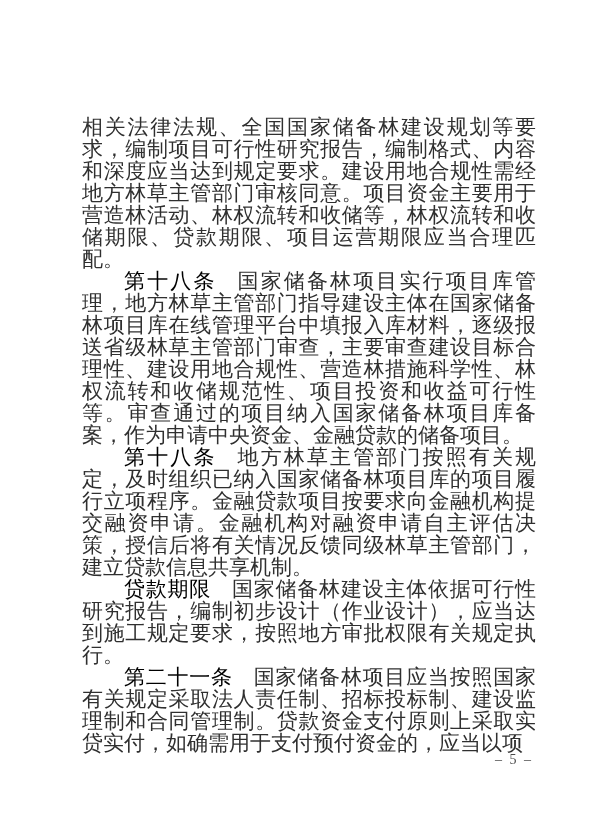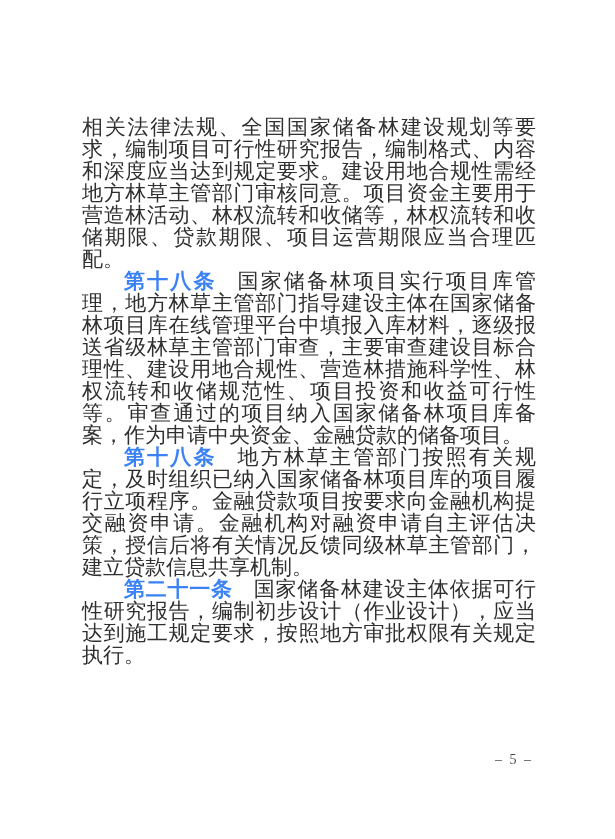--- a/index.html
+++ b/index.html
@@ -26,22 +26,22 @@
     text-justify: inter-ideograph;
   }
   .doc-body p {
     margin: 0;
     padding: 0;
   }
   .doc-body p.indented {
     text-indent: 2em;
   }
   .lead {
-    font-weight: bold;
-    color: #3b82f6;
+    font-weight: normal;
+    color: #000000;
     margin-right: 1em;
     margin-top: 39px;
   }
   .page-number {
     position: absolute;
     top: 750px;
     right: 82px;
     font-size: 14px;
     color: #4a4a4a;
     letter-spacing: 2px;
@@ -55,17 +55,20 @@
   <p>
     <span>相关法律法规、全国国家储备林建设规划等要求，编制项目可行性研究报告，编制格式、内容和深度应当达到规定要求。建设用地合规性需经地方林草主管部门审核同意。项目资金主要用于营造林活动、林权流转和收储等，林权流转和收储期限、贷款期限、项目运营期限应当合理匹配。</span>
   </p>
   <p class="indented">
     <span class="lead">第十八条</span><span>国家储备林项目实行项目库管理，地方林草主管部门指导建设主体在国家储备林项目库在线管理平台中填报入库材料，逐级报送省级林草主管部门审查，主要审查建设目标合理性、建设用地合规性、营造林措施科学性、林权流转和收储规范性、项目投资和收益可行性等。审查通过的项目纳入国家储备林项目库备案，作为申请中央资金、金融贷款的储备项目。</span>
   </p>
   <p class="indented">
     <span class="lead">第十八条</span><span>地方林草主管部门按照有关规定，及时组织已纳入国家储备林项目库的项目履行立项程序。金融贷款项目按要求向金融机构提交融资申请。金融机构对融资申请自主评估决策，授信后将有关情况反馈同级林草主管部门，建立贷款信息共享机制。</span>
   </p>
   <p class="indented">
-    <span class="lead">第二十一条</span><span>国家储备林建设主体依据可行性研究报告，编制初步设计（作业设计），应当达到施工规定要求，按照地方审批权限有关规定执行。</span>
+    <span class="lead">贷款期限</span><span>国家储备林建设主体依据可行性研究报告，编制初步设计（作业设计），应当达到施工规定要求，按照地方审批权限有关规定执行。</span>
+  </p>
+  <p class="indented">
+    <span class="lead">第二十一条</span><span>国家储备林项目应当按照国家有关规定采取法人责任制、招标投标制、建设监理制和合同管理制。贷款资金支付原则上采取实贷实付，如确需用于支付预付资金的，应当以项</span>
   </p>
 </div>
 
 <div class="page-number">– 5 –</div>
 
 </body></html>

